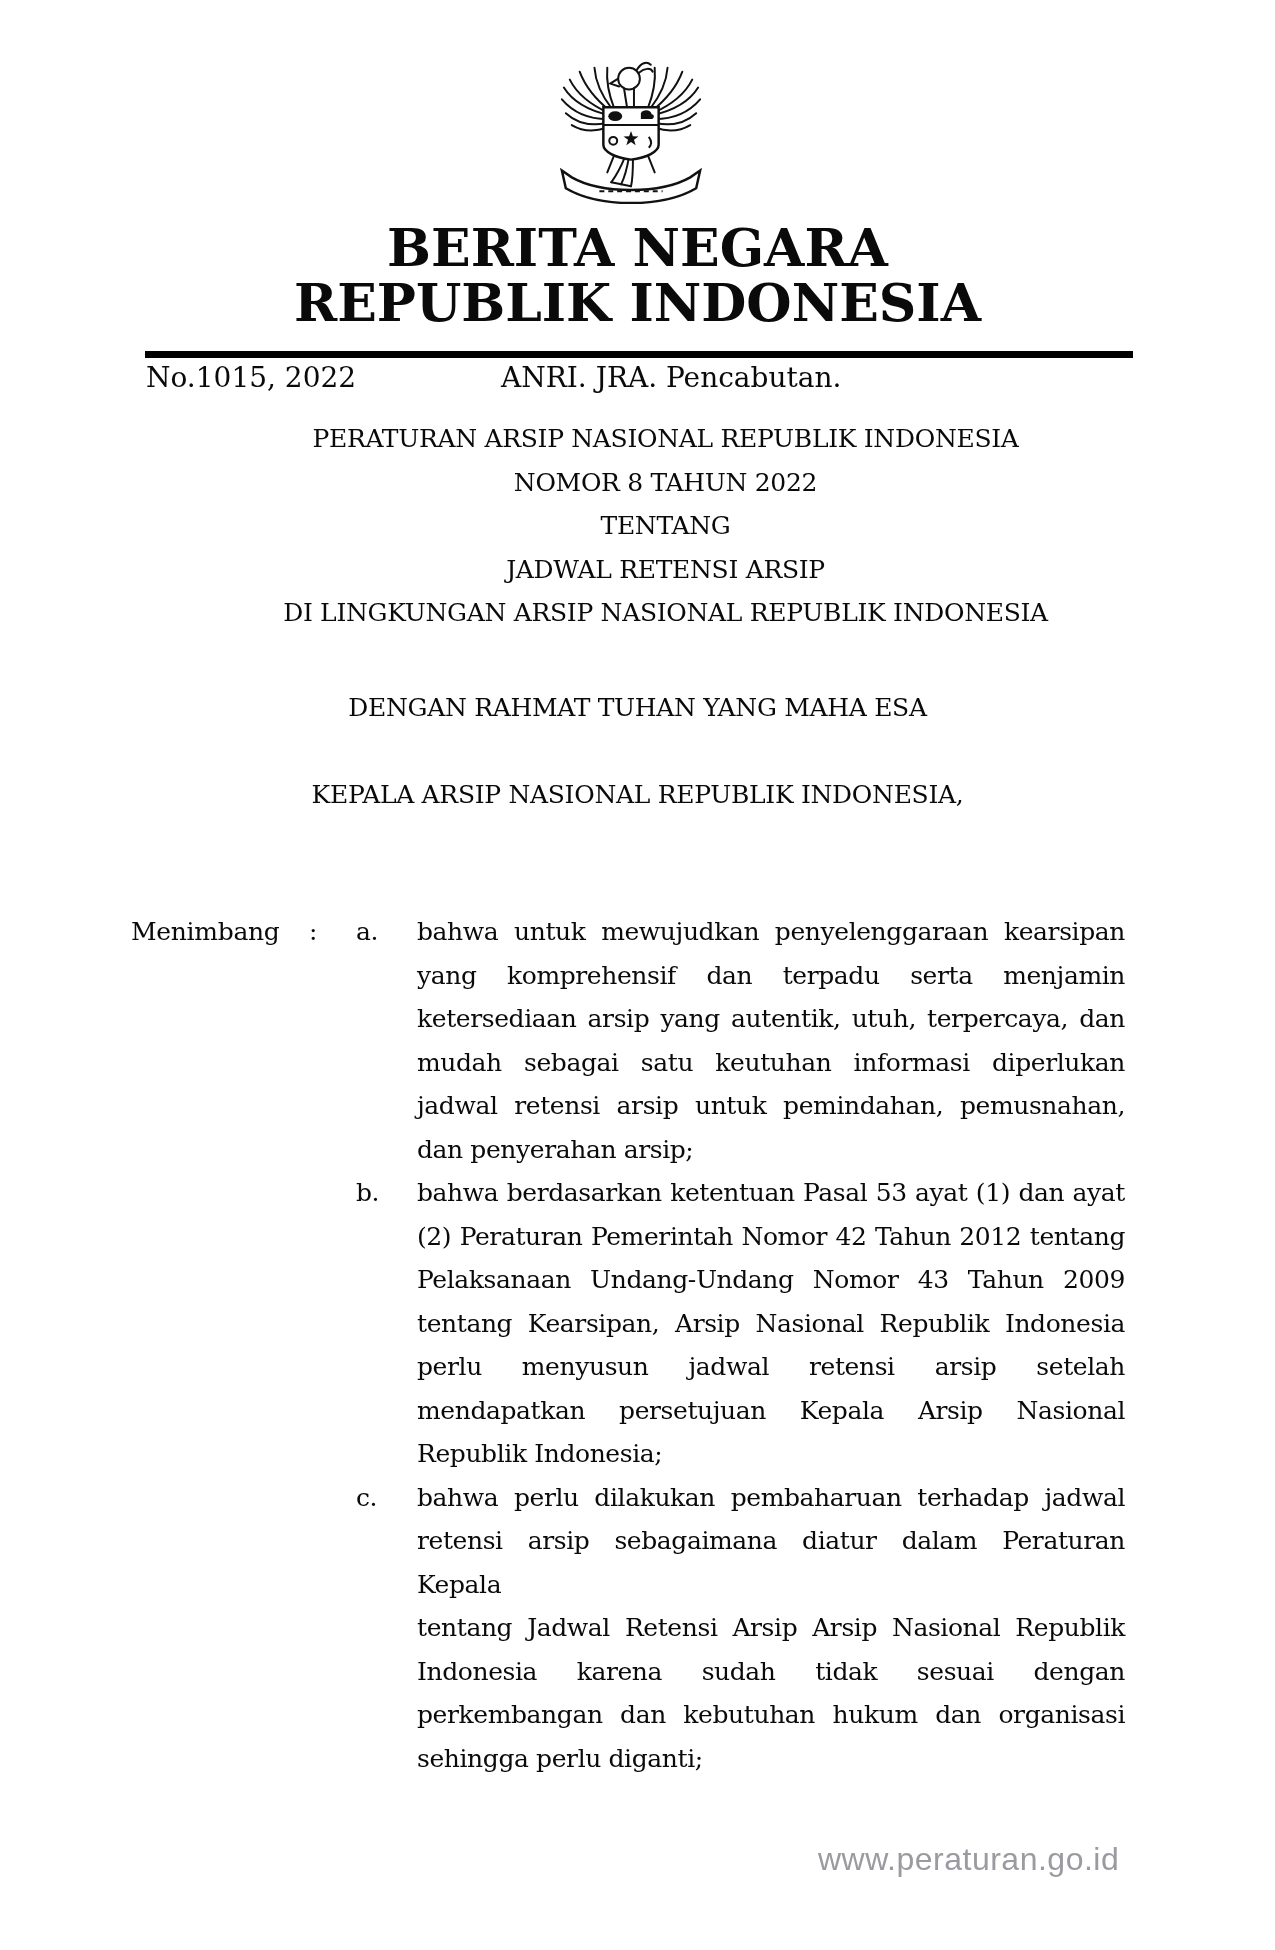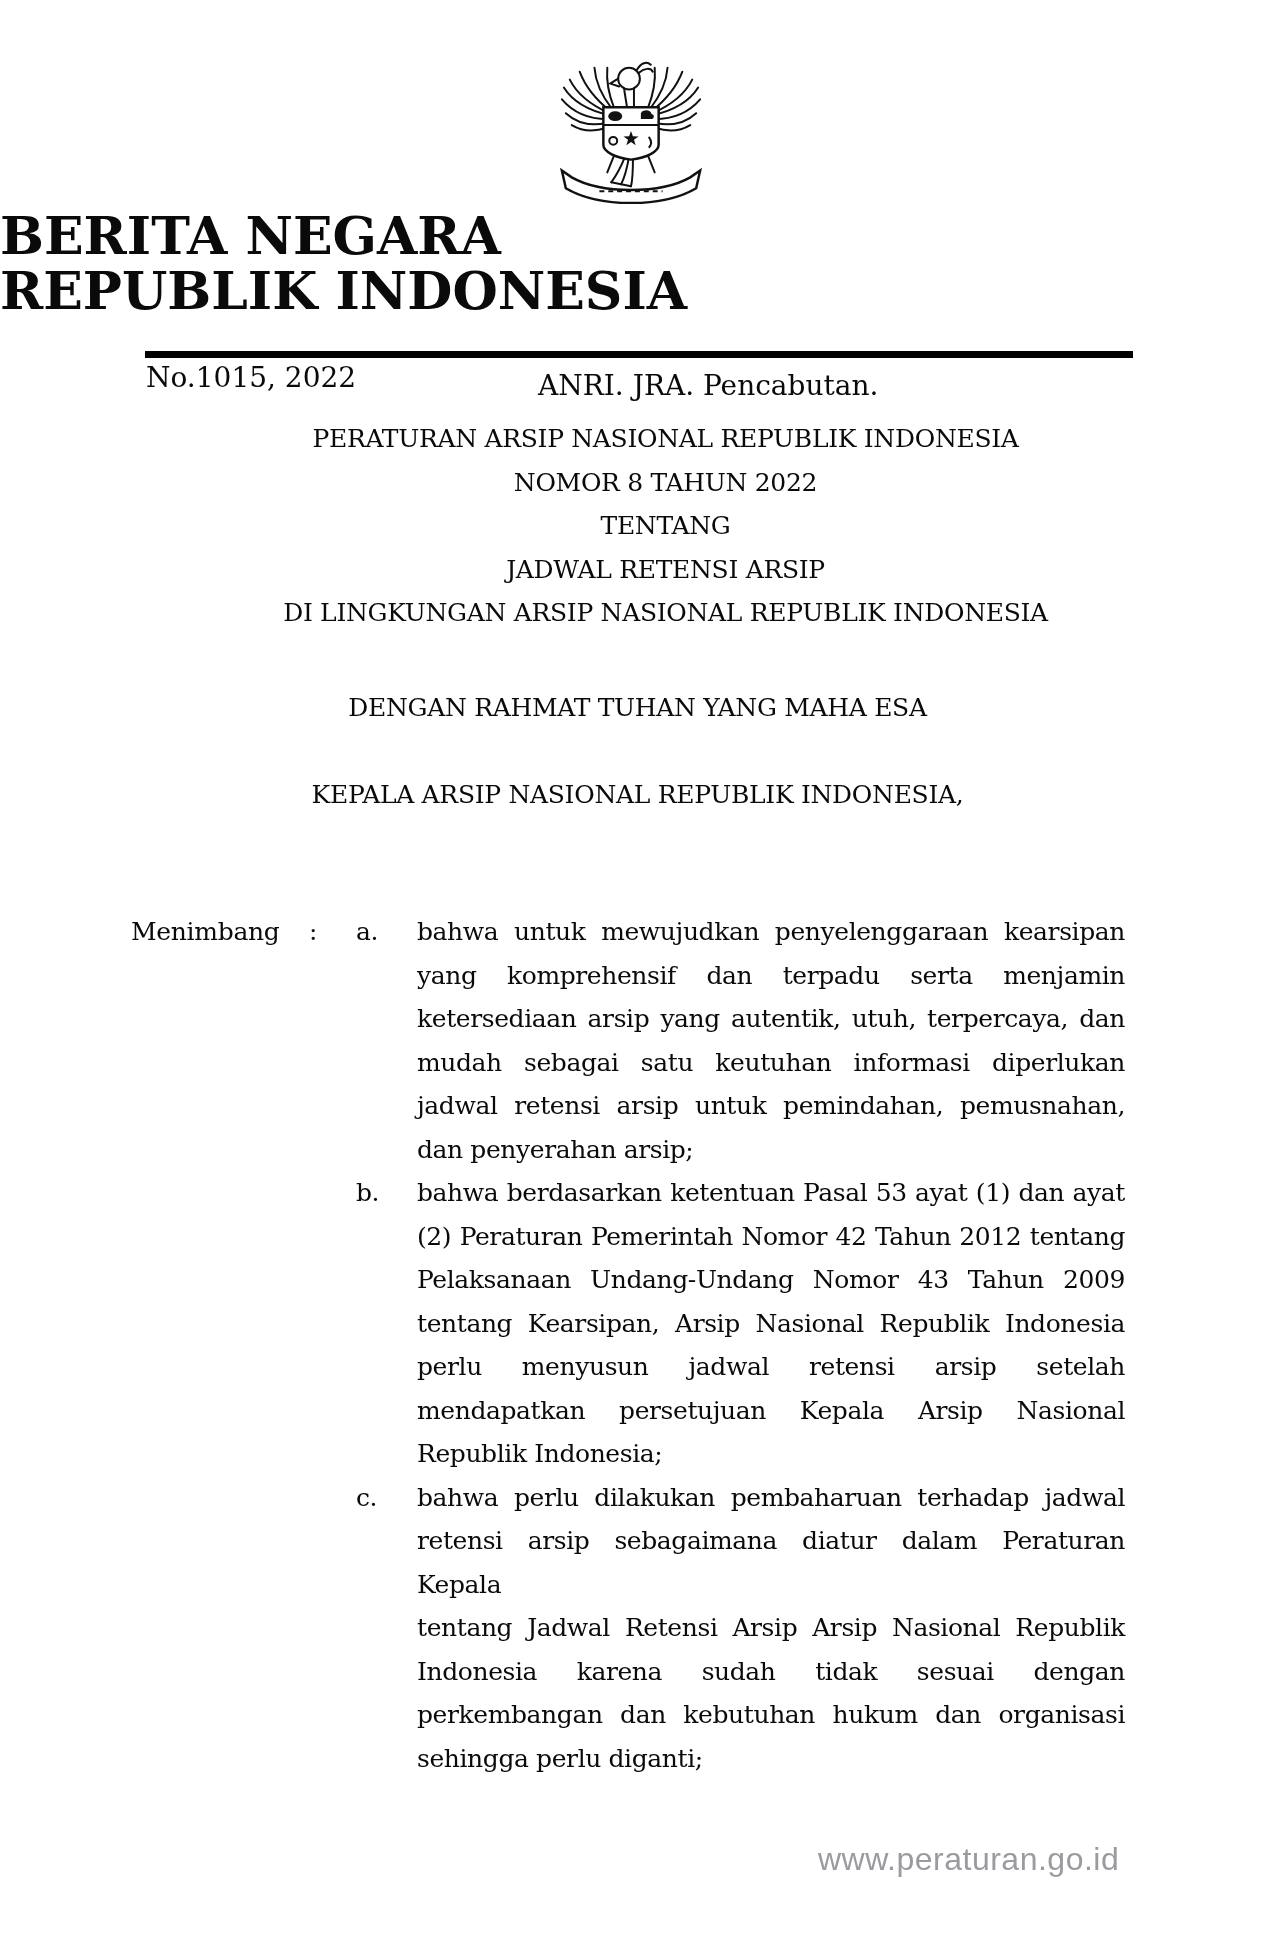--- a/index.html
+++ b/index.html
@@ -9,28 +9,28 @@
     background:#ffffff;
     font-family:"DejaVu Serif", serif;
     color:var(--text,#0a0a0a);
     overflow:hidden;
   }
   
   .emblem{position:absolute;left:552px;top:52px;width:158px;height:152px;}
   .emblem svg{width:100%;height:100%;display:block;}
   
   .masthead{
-    position:absolute;left:0;top:208px;width:1275px;
-    font-weight:bold;font-size:52px;line-height:55px;
+    position:absolute;left:0;top:220px;width:1275px;
+    text-align:center;font-weight:bold;font-size:52px;line-height:55px;
     letter-spacing:0px;
   }
   .rule{position:absolute;left:145px;top:351px;width:988px;height:7px;background:var(--rule,#000);}
   .meta{position:absolute;left:0;top:361px;width:1275px;font-size:28px;line-height:34px;}
   .meta-no{position:absolute;left:146px;top:0;}
-  .meta-subject{position:absolute;left:501px;top:8px;margin-left:37px;}
+  .meta-subject{position:absolute;left:501px;top:0;}
   
   .doc-title{
     position:absolute;left:0;top:417px;width:1275px;
     text-align:center;font-size:25px;line-height:43.5px;letter-spacing:-0.3px;padding-left:28px;
   }
   .invocation{
     position:absolute;left:0;top:686px;width:1275px;
     text-align:center;font-size:25px;line-height:43.5px;letter-spacing:-0.3px;
   }
   .official{

